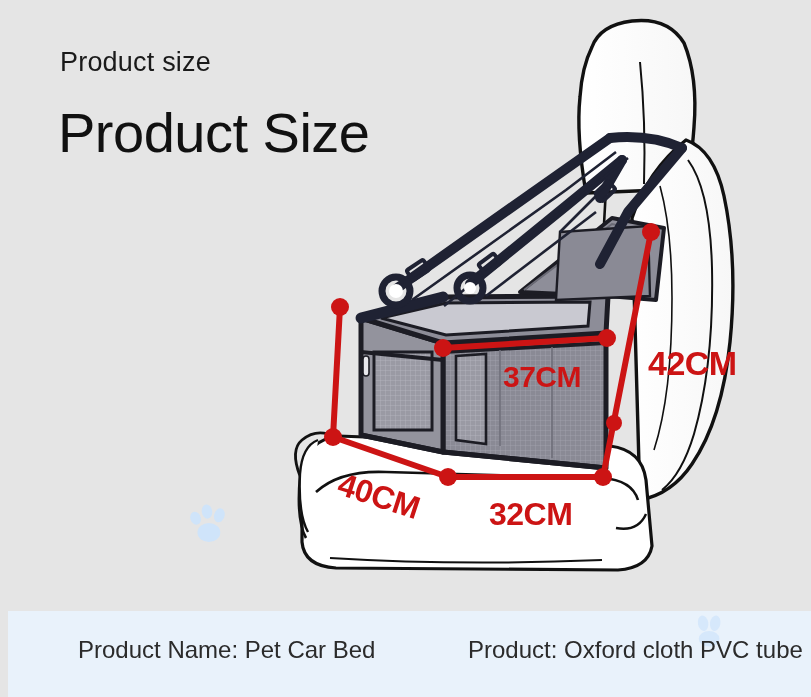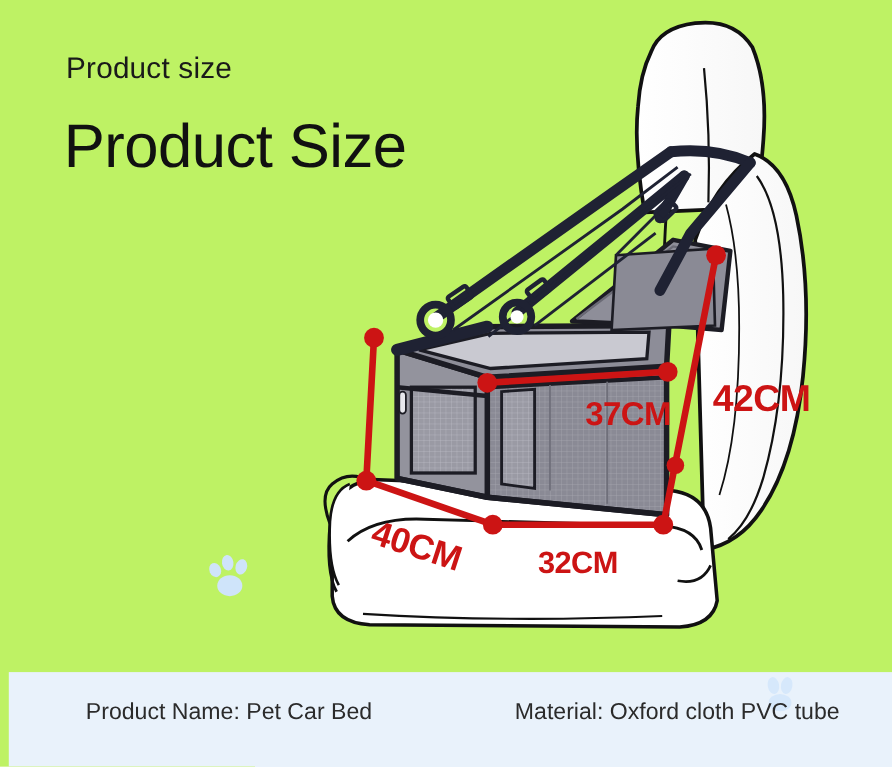--- a/index.html
+++ b/index.html
@@ -3,21 +3,21 @@
 <meta charset="utf-8">
 <style>
   html,body{margin:0;padding:0;}
   body{
     width:811px;height:697px;
     background:#ffffff;
     font-family:"Liberation Sans","DejaVu Sans",sans-serif;
     overflow:hidden;
     position:relative;
   }
-  #stage{position:relative;width:811px;height:697px;overflow:hidden;background:#bef264;}
+  #stage{position:relative;width:811px;height:697px;overflow:hidden;background:#e5e5e5;}
 
   
   .hdr-small{
     position:absolute;left:60px;top:47px;
     font-size:27px;color:#1a1a1a;letter-spacing:.2px;
     white-space:nowrap;
   }
   .hdr-big{
     position:absolute;left:58px;top:100px;
     font-size:56px;color:#111111;font-weight:400;letter-spacing:-.5px;
@@ -34,33 +34,33 @@
 
   
   .dim{
     position:absolute;
     color:#cc1414;
     font-weight:700;
     white-space:nowrap;
     letter-spacing:-.5px;
   }
   .dim-22{left:238px;top:360px;font-size:34px;}
-  .dim-37{left:532px;top:360px;font-size:30px;}
+  .dim-37{left:503px;top:360px;font-size:30px;}
   .dim-42{left:648px;top:344px;font-size:34px;}
-  .dim-32{left:489px;top:496px;font-size:28px;}
+  .dim-32{left:489px;top:496px;font-size:32px;}
   .dim-40{left:339px;top:465px;font-size:32px;transform:rotate(18deg);transform-origin:0 50%;}
 
   
   .footer-band{
     position:absolute;left:8px;top:611px;width:803px;height:86px;
     background:#e9f2fb;
   }
   .footer-txt{
     position:absolute;top:636px;
-    font-size:21px;color:#2b2b2b;white-space:nowrap;
+    font-size:24px;color:#2b2b2b;white-space:nowrap;
   }
   .footer-name{left:78px;}
   .footer-mat{left:468px;}
 
   .paw{position:absolute;pointer-events:none;}
   .paw-foot{left:691px;top:612px;width:38px;height:38px;opacity:1;}
 </style>
 </head>
 <body>
 
@@ -209,15 +209,15 @@
 
   <div class="footer-band"></div>
   <svg class="paw paw-foot" viewBox="0 0 44 44">
     <g fill="#d6e8fb">
       <ellipse cx="14" cy="13" rx="6" ry="9" transform="rotate(-10 14 13)"></ellipse>
       <ellipse cx="28" cy="13" rx="6" ry="9" transform="rotate(10 28 13)"></ellipse>
       <ellipse cx="21" cy="31" rx="12" ry="9"></ellipse>
     </g>
   </svg>
   <div class="footer-txt footer-name">Product Name: Pet Car Bed</div>
-  <div class="footer-txt footer-mat">Material: Oxford cloth PVC tube</div>
+  <div class="footer-txt footer-mat">Product: Oxford cloth PVC tube</div>
 
 </div>
 
 </body></html>

